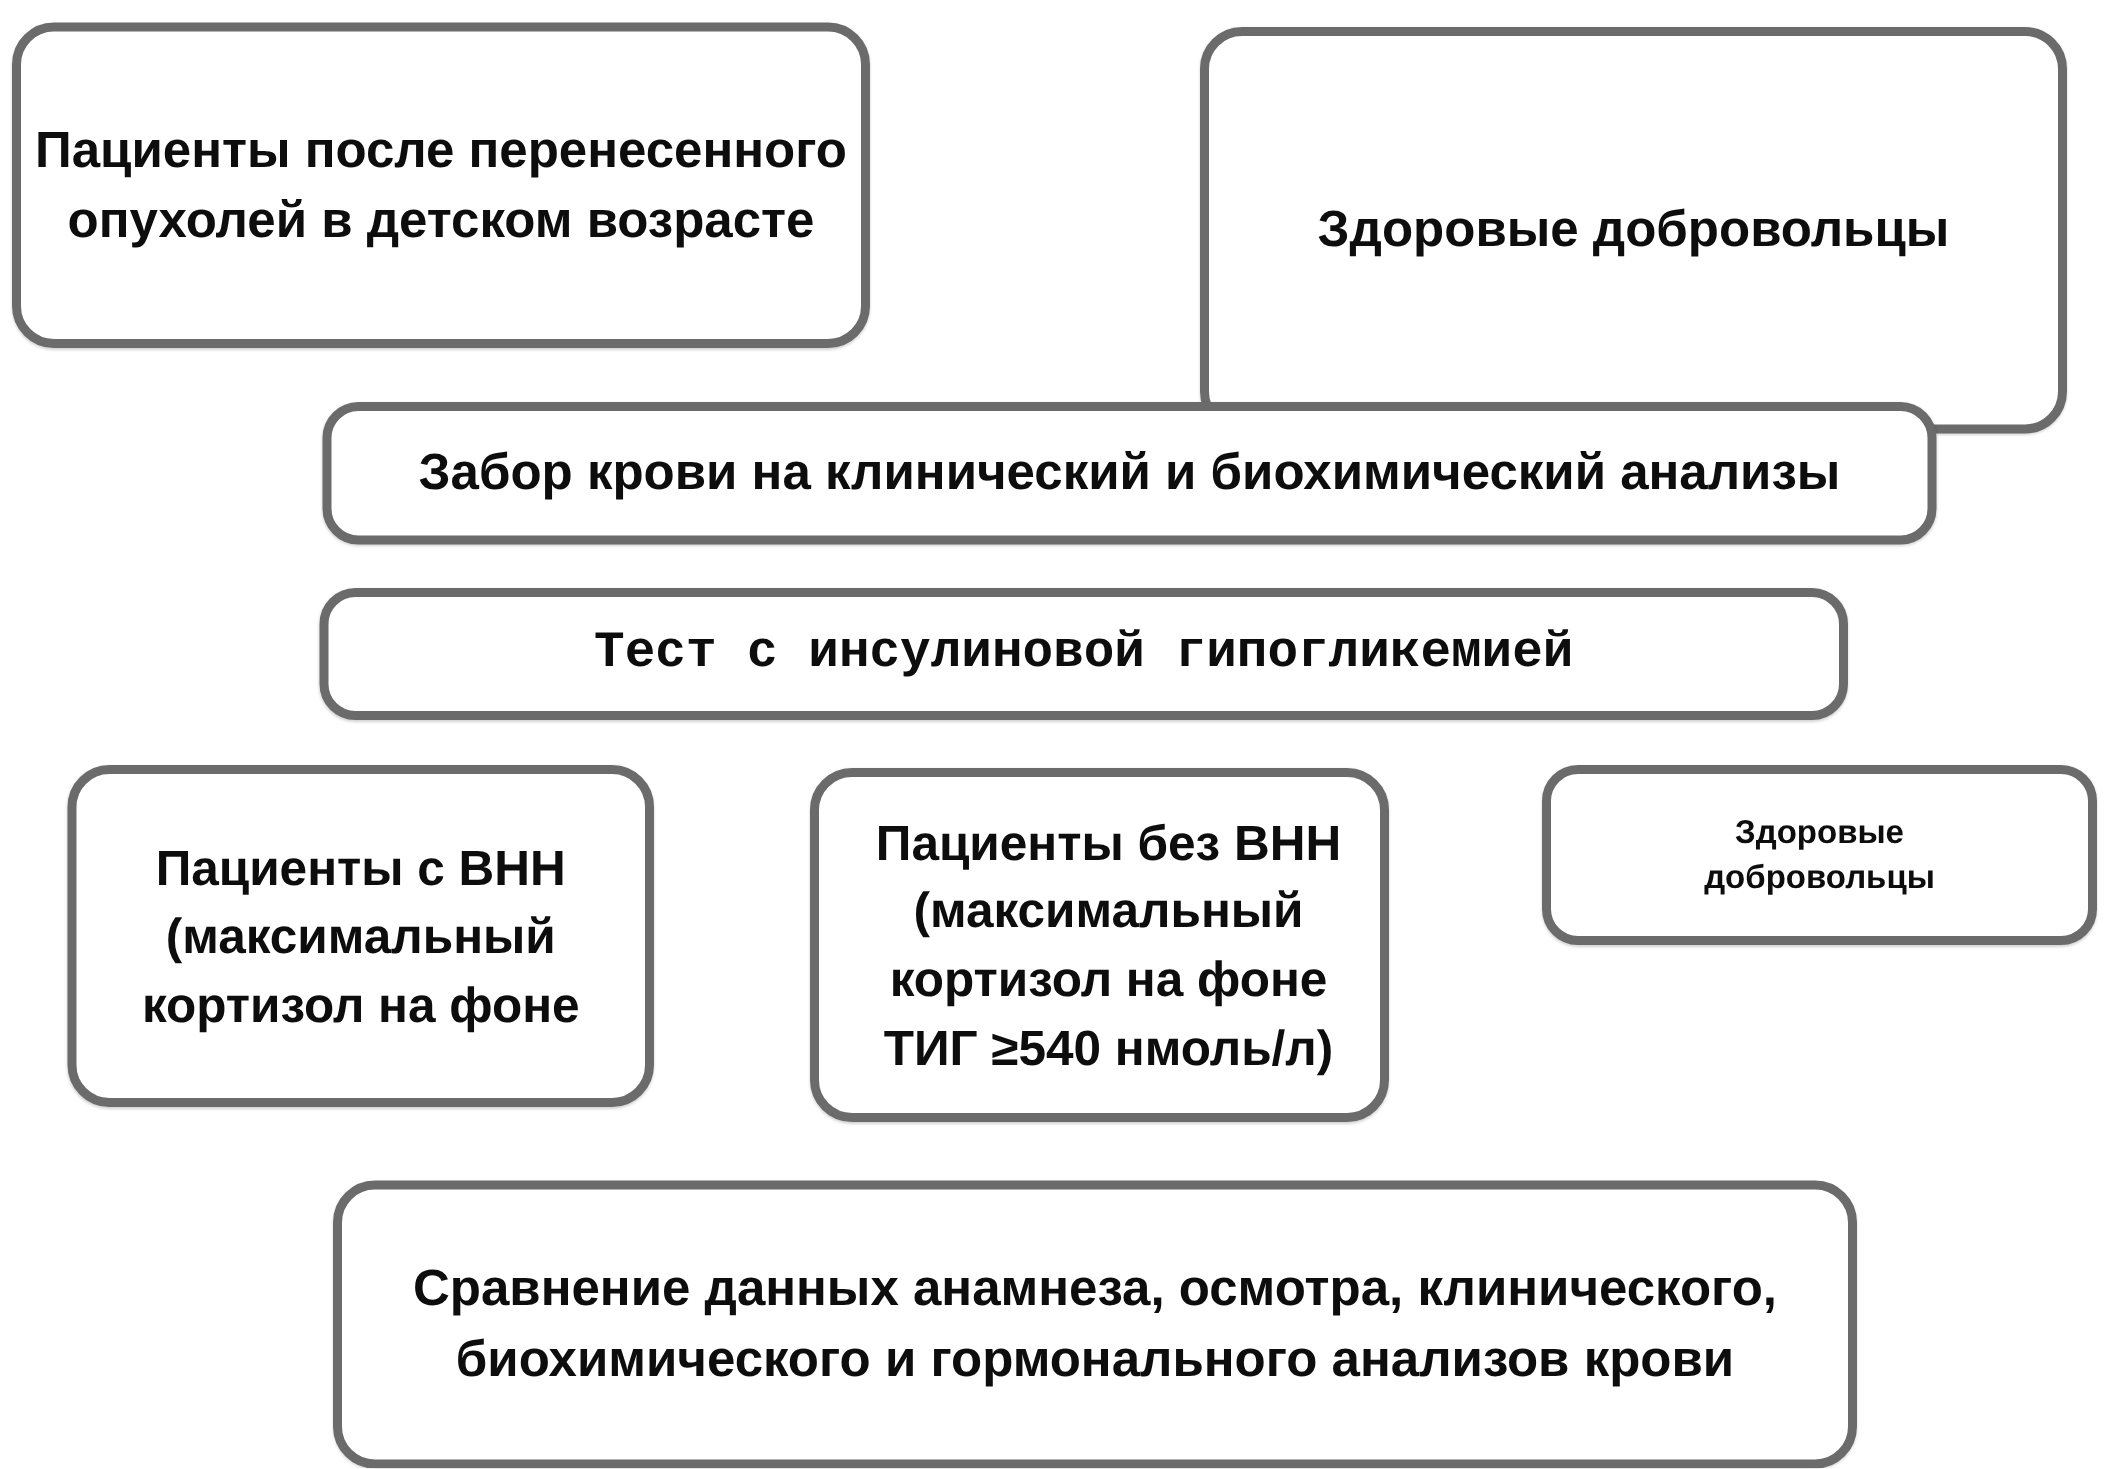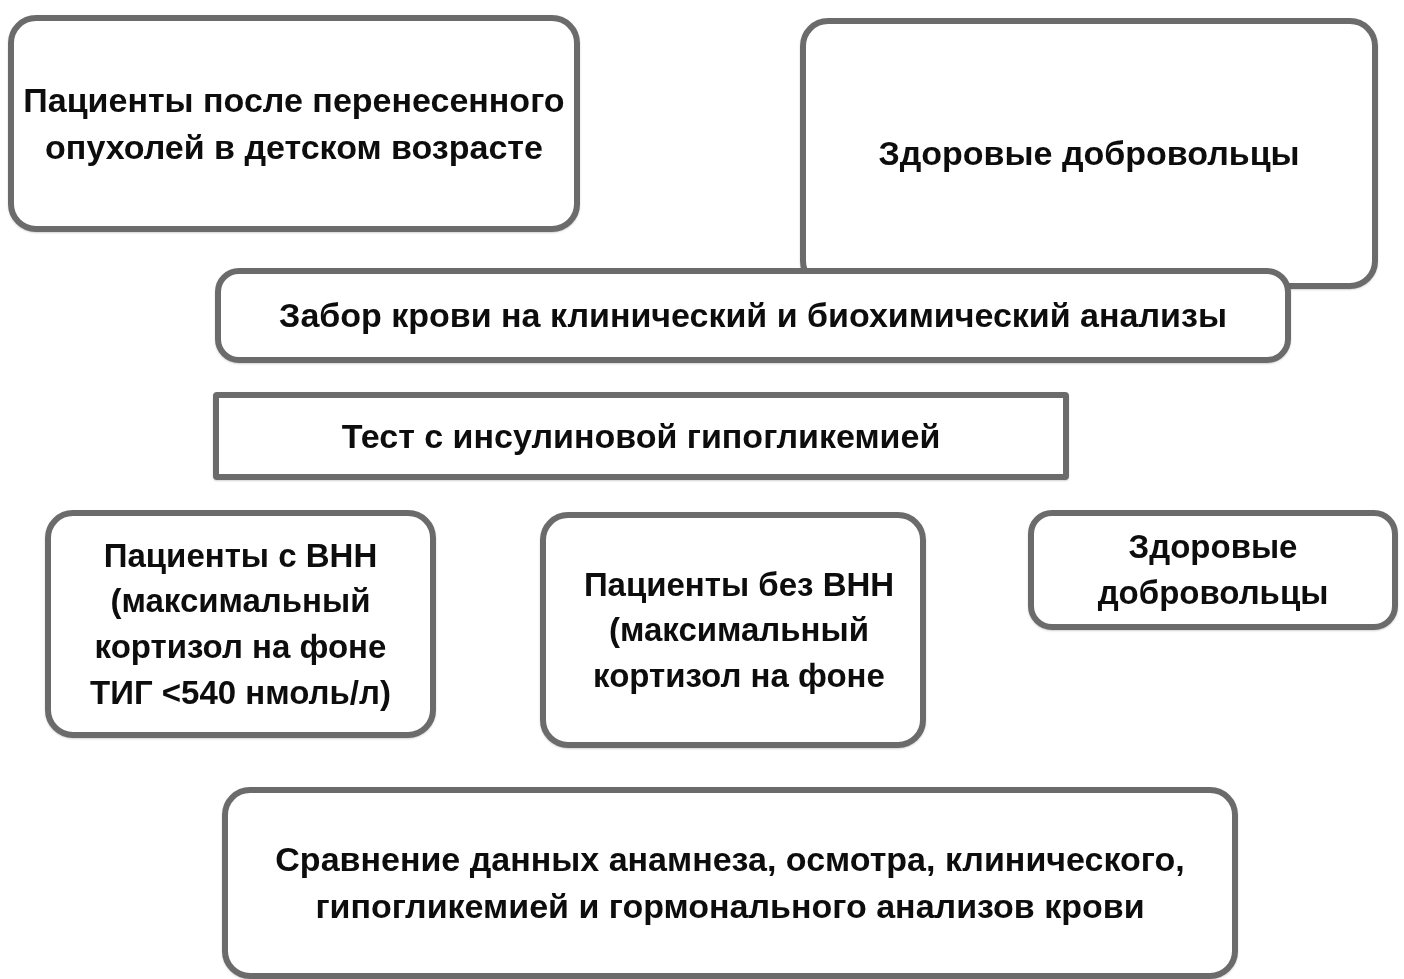--- a/index.html
+++ b/index.html
@@ -47,40 +47,40 @@
   </div>
 
   <div class="box" style="left:800px; top:18px; width:578px; height:271px;">
     <div class="line">Здоровые добровольцы</div>
   </div>
 
   <div class="box" style="left:215px; top:268px; width:1076px; height:95px; border-radius:24px;">
     <div class="line">Забор крови на клинический и биохимический анализы</div>
   </div>
 
-  <div class="box" style="left:213px; top:392px; width:856px; height:88px; border-radius:4px;">
+  <div class="box" style="left:213px; top:392px; width:1019px; height:88px; border-radius:24px;font-family:Liberation Mono, monospace;">
     <div class="line">Тест с инсулиновой гипогликемией</div>
   </div>
 
   <div class="box" style="left:45px; top:510px; width:391px; height:228px; font-size:33px;">
     <div class="line">Пациенты с ВНН</div>
     <div class="line">(максимальный</div>
     <div class="line">кортизол на фоне</div>
-    <div class="line">ТИГ &lt;540 нмоль/л)</div>
   </div>
 
   <div class="box" style="left:540px; top:512px; width:386px; height:236px; font-size:33px;padding-left:12px;">
     <div class="line">Пациенты без ВНН</div>
     <div class="line">(максимальный</div>
     <div class="line">кортизол на фоне</div>
+    <div class="line">ТИГ ≥540 нмоль/л)</div>
   </div>
 
-  <div class="box" style="left:1028px; top:510px; width:370px; height:120px; font-size:33px; border-radius:24px;">
+  <div class="box" style="left:1028px; top:510px; width:370px; height:120px; font-size:22px; border-radius:24px;">
     <div class="line">Здоровые</div>
     <div class="line">добровольцы</div>
   </div>
 
   <div class="box" style="left:222px; top:787px; width:1016px; height:192px;">
     <div class="line">Сравнение данных анамнеза, осмотра, клинического,</div>
-    <div class="line">гипогликемией и гормонального анализов крови</div>
+    <div class="line">биохимического и гормонального анализов крови</div>
   </div>
 
 </div>
 
 </body></html>

